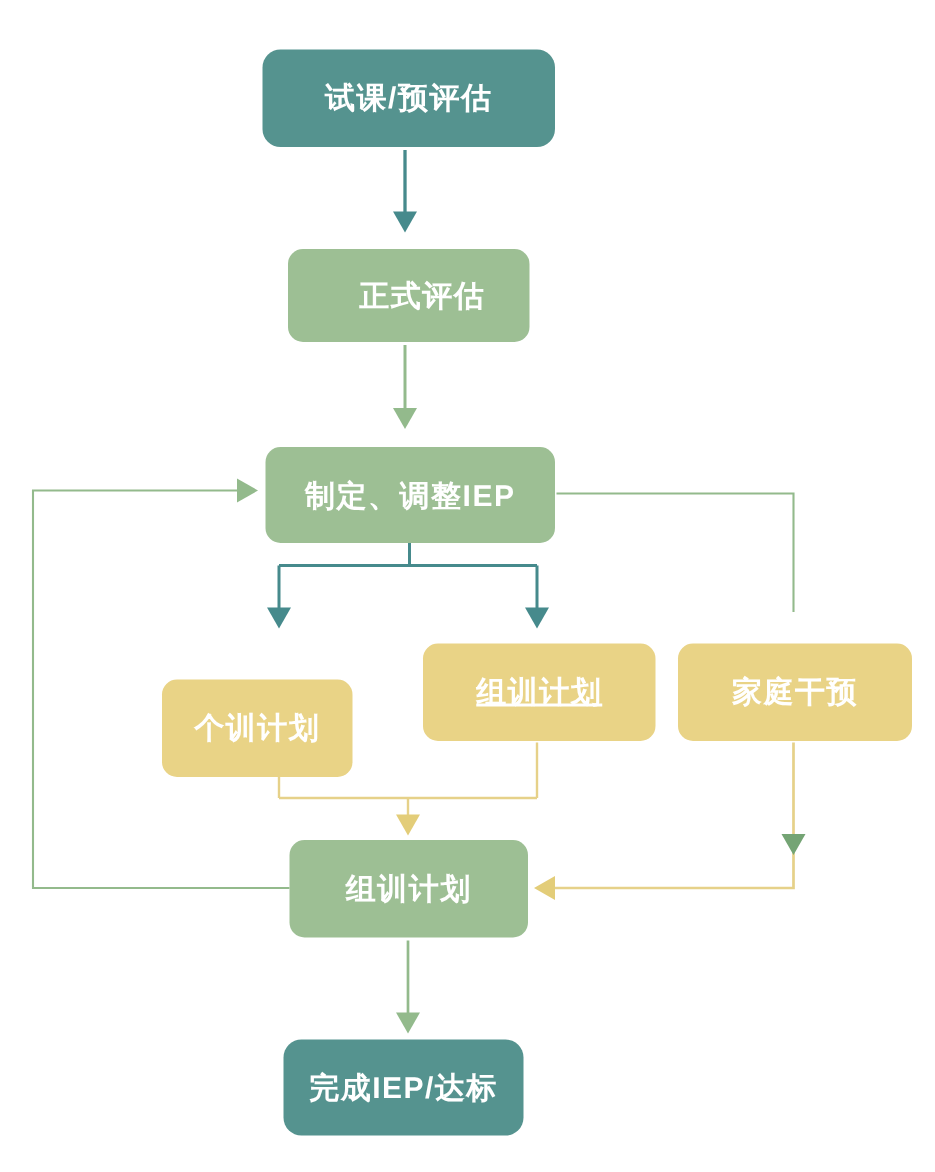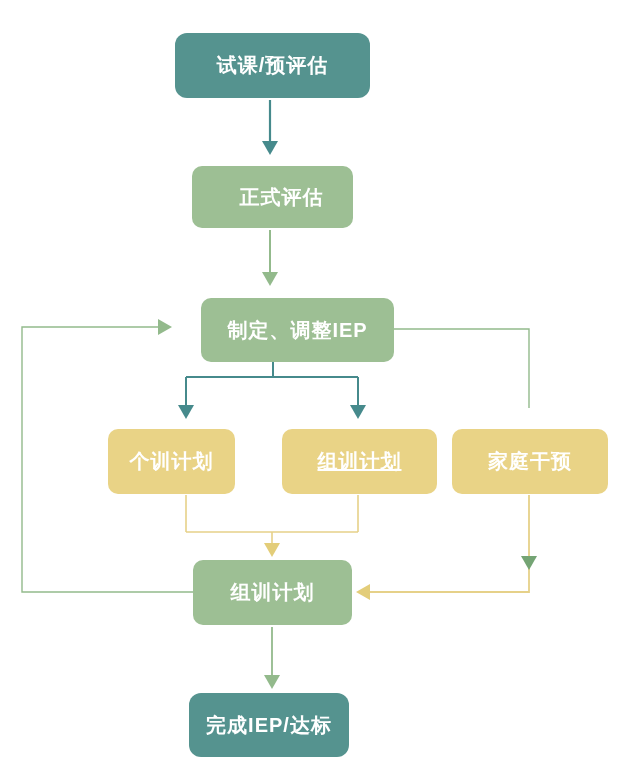--- a/index.html
+++ b/index.html
@@ -36,22 +36,22 @@
     text-align: center;
     box-sizing: border-box;
   }
   .node.teal   { background: #55938f; border-radius: 12px; }
   .node.green  { background: #9dbf94; }
   .node.yellow { background: #e9d386; }
 
   
   #n-trial      { left: 175px; top:  33px; width: 195px; height: 65px; }
   #n-formal     { left: 192px; top: 166px; width: 161px; height: 62px; padding-left: 18px; }
-  #n-iep        { left: 177px; top: 298px; width: 193px; height: 64px; margin-left: 24px; }
-  #n-individual { left: 108px; top: 429px; width: 127px; height: 65px; }
+  #n-iep        { left: 177px; top: 298px; width: 193px; height: 64px; }
+  #n-individual { left: 108px; top: 453px; width: 127px; height: 65px; }
   #n-group      { left: 282px; top: 429px; width: 155px; height: 65px; text-decoration: underline; }
   #n-family     { left: 452px; top: 429px; width: 156px; height: 65px; }
   #n-records    { left: 193px; top: 560px; width: 159px; height: 65px; }
   #n-complete   { left: 189px; top: 693px; width: 160px; height: 64px; }
 </style>
 </head>
 <body>
 
 <div class="canvas">
 

